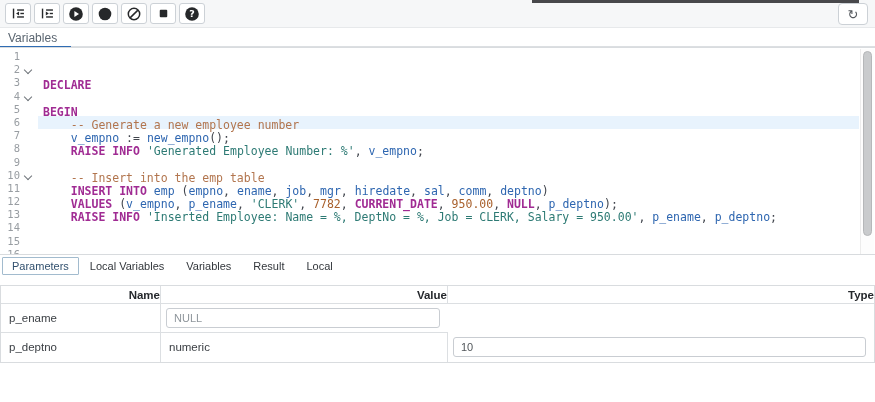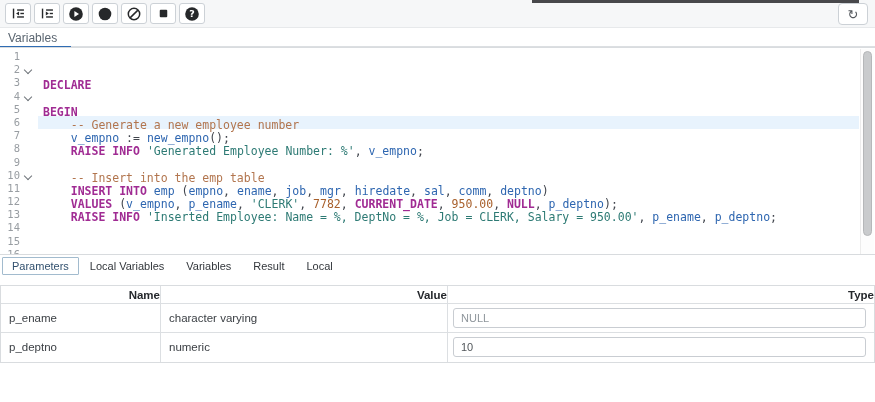--- a/index.html
+++ b/index.html
@@ -281,21 +281,20 @@
 
   <div class="ptable">
     <div class="prow phead">
         <div>Name</div>
         <div>Value</div>
         <div>Type</div>
       </div>
     <div>
         <div class="prow pbody">
           <div>p_ename</div>
-          <div>character varying</div>
           <div class="vcell">
             <input class="vinput muted" value="NULL" style="">
           </div>
         </div>
         <div class="prow pbody">
           <div>p_deptno</div>
           <div>numeric</div>
           <div class="vcell">
             <input class="vinput" value="10" style="">
           </div>

